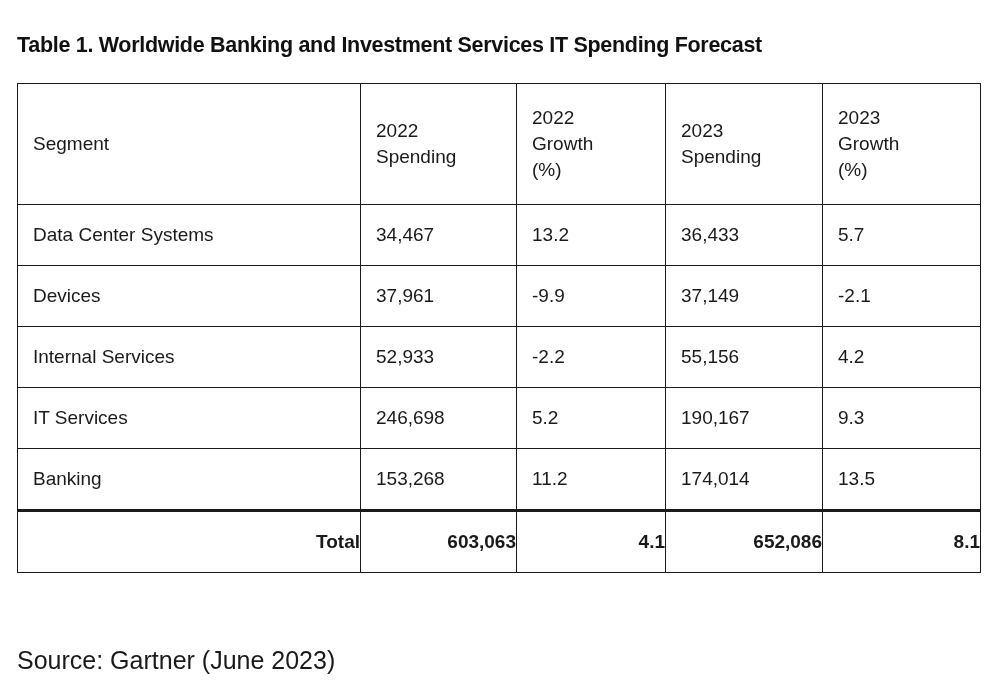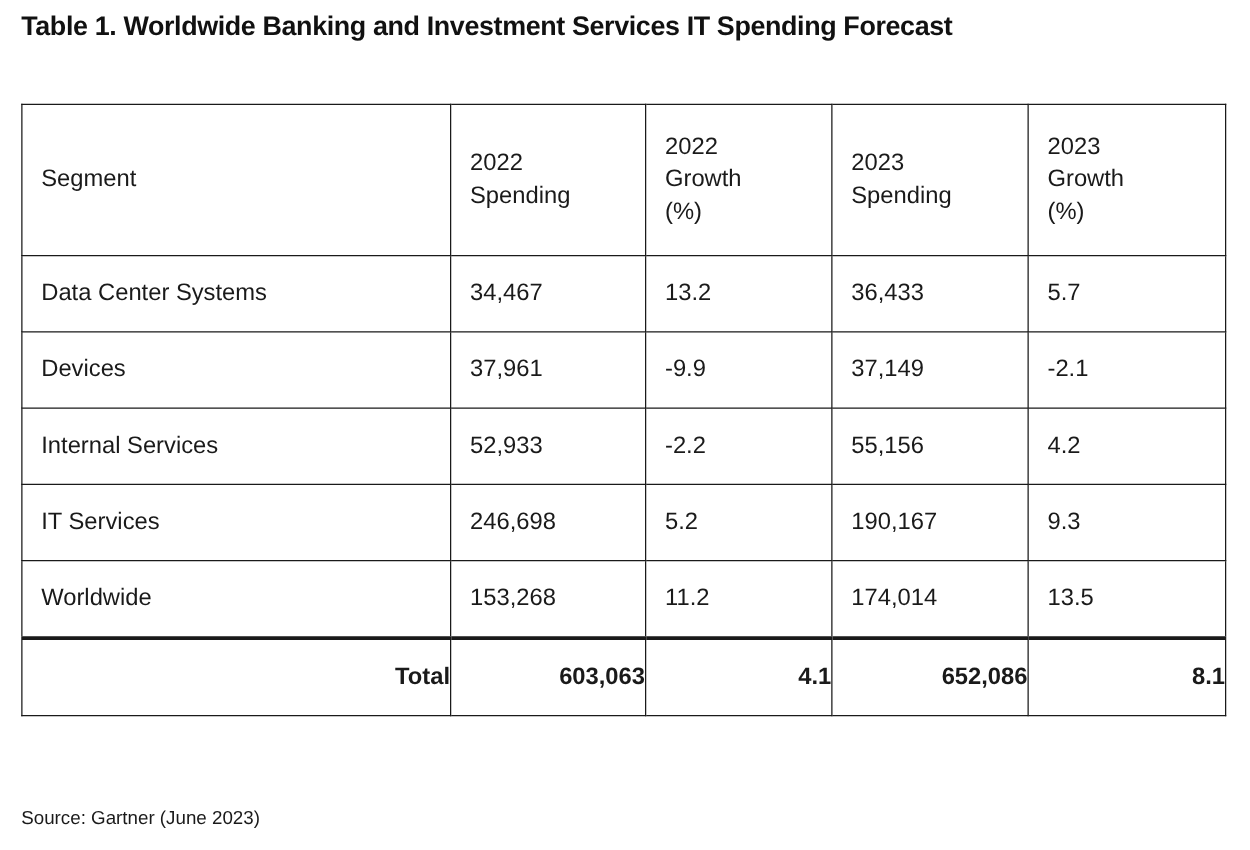--- a/index.html
+++ b/index.html
@@ -18,21 +18,21 @@
     position: relative;
     width: 1000px;
     height: 680px;
     box-sizing: border-box;
   }
 
   
   .title-block {
     position: absolute;
     left: 17px;
-    top: 4px;
+    top: 28px;
     width: 950px;
   }
   .title-line {
     font-size: 21.5px;
     font-weight: bold;
     line-height: 34px;
     letter-spacing: -0.3px;
     color: #111111;
     white-space: nowrap;
   }
@@ -86,21 +86,21 @@
     font-weight: bold;
     border-top-width: 3px;
     text-align: right;
   }
 
   
   .source {
     position: absolute;
     left: 17px;
     top: 646px;
-    font-size: 15px;
+    font-size: 25px;
     color: #1a1a1a;
     white-space: nowrap;
     text-align: right;
   }
 </style>
 </head>
 <body>
 
 <div class="page">
 
@@ -165,21 +165,21 @@
           <td>4.2</td>
         </tr>
         <tr class="data-row">
           <td>IT Services</td>
           <td>246,698</td>
           <td>5.2</td>
           <td>190,167</td>
           <td>9.3</td>
         </tr>
         <tr class="data-row">
-          <td>Worldwide</td>
+          <td>Banking</td>
           <td>153,268</td>
           <td>11.2</td>
           <td>174,014</td>
           <td>13.5</td>
         </tr>
         <tr class="total-row">
           <td>Total</td>
           <td>603,063</td>
           <td>4.1</td>
           <td>652,086</td>

